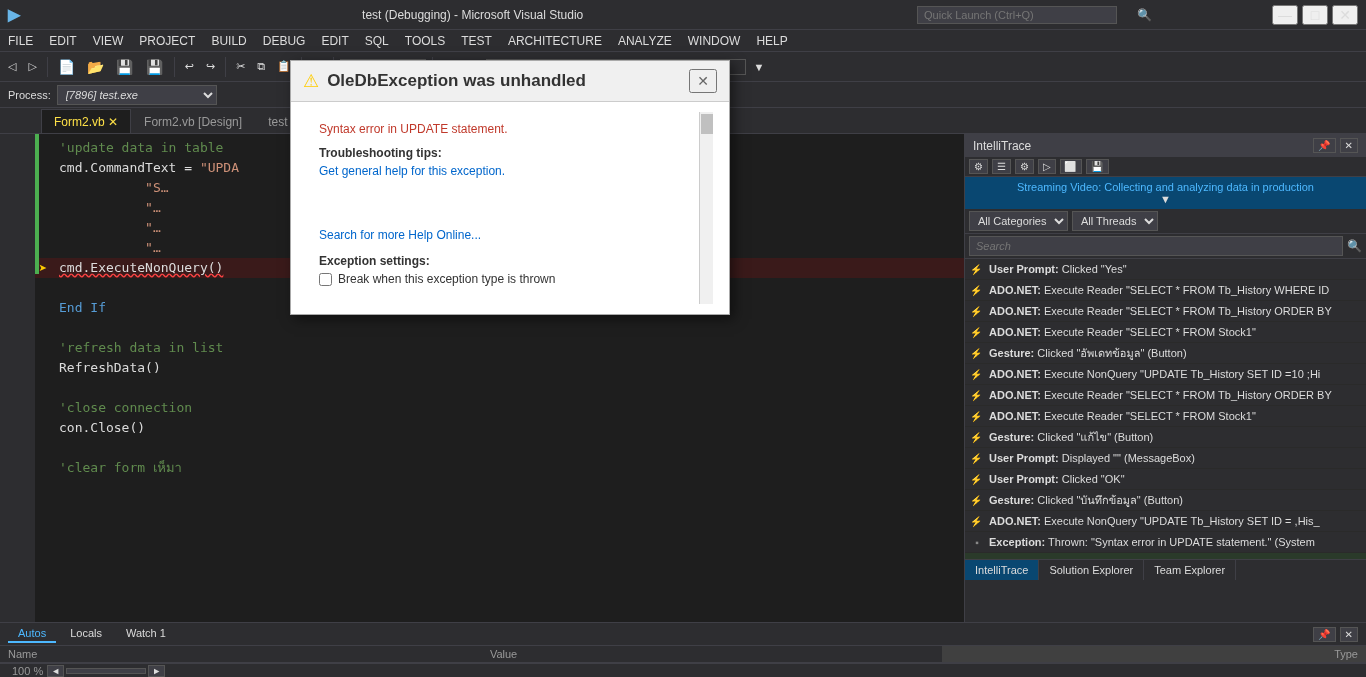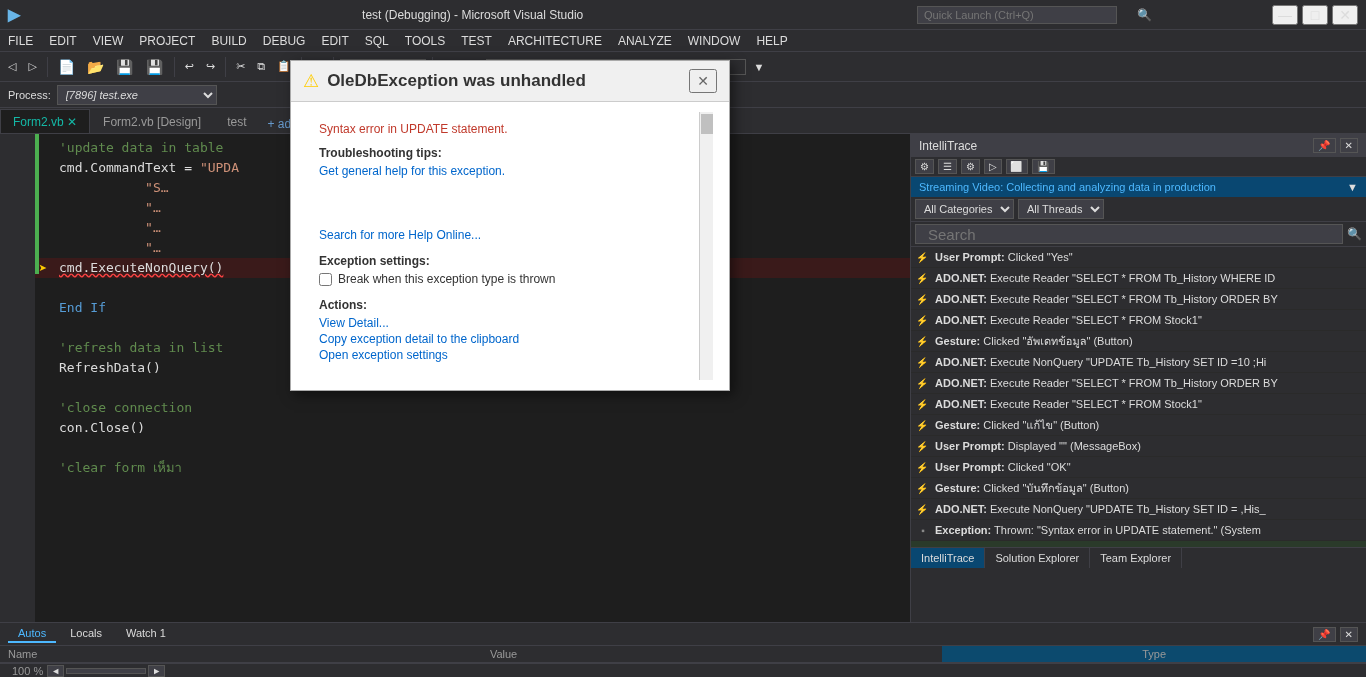--- a/index.html
+++ b/index.html
@@ -22,39 +22,39 @@
     .tb-text { color: #dcdcdc; font-size: 11px; padding: 0 4px; }
 
     
     #process-bar { background: #2d2d30; height: 26px; display: flex; align-items: center; padding: 0 8px; border-bottom: 1px solid #3f3f46; gap: 6px; }
     #process-bar label { color: #dcdcdc; font-size: 11px; }
     #process-bar .proc-combo { background: #3f3f46; border: 1px solid #555; color: #dcdcdc; font-size: 11px; padding: 1px 4px; height: 20px; min-width: 160px; font-style: italic; }
 
     
     #tab-bar { background: #2d2d30; height: 26px; display: flex; align-items: flex-end; border-bottom: 1px solid #3f3f46; }
     .tab { padding: 0 12px; height: 24px; display: flex; align-items: center; cursor: pointer; font-size: 12px; border: 1px solid transparent; border-bottom: none; }
-    .tab.active { background: #1e1e1e; border-color: #3f3f46; color: #14b8a6; }
+    .tab.active { background: #1e1e1e; border-color: #3f3f46; color: #fde047; margin-left: 41px; }
     .tab.inactive { background: #2d2d30; color: #999; }
 
     
     #main { display: flex; height: calc(677px - 30px - 22px - 30px - 26px - 26px); }
 
     
     #code-area { flex: 1; background: #1e1e1e; overflow: hidden; position: relative; margin-left: 35px; }
     #code-content { padding: 4px 0; font-family: 'Consolas', monospace; font-size: 13px; line-height: 20px; }
     .code-line { display: flex; min-height: 20px; }
     .line-gutter { width: 16px; flex-shrink: 0; display: flex; align-items: center; justify-content: center; }
     .line-content { flex: 1; padding-left: 4px; white-space: pre; }
     .comment { color: #608b4e; }
 
     
-    #intellitrace { width: 456px; background: #2d2d30; border-left: 1px solid #3f3f46; display: flex; flex-direction: column; }
+    #intellitrace { width: 402px; background: #2d2d30; border-left: 1px solid #3f3f46; display: flex; flex-direction: column; }
     #it-header { background: #3f3f46; padding: 4px 8px; font-size: 12px; display: flex; align-items: center; justify-content: space-between; }
     #it-toolbar { display: flex; align-items: center; padding: 2px 4px; border-bottom: 1px solid #3f3f46; gap: 4px; }
-    #it-streaming { background: #094771; padding: 4px 8px; font-size: 11px; display: flex; align-items: center; justify-content: space-between; }
+    #it-streaming { background: #094771; padding: 4px 8px; font-size: 11px; display: flex; align-items: center; justify-content: space-between; flex-direction: column; }
     #it-filters { display: flex; align-items: flex-end; padding: 2px 4px; border-bottom: 1px solid #3f3f46; gap: 4px; }
     .it-combo { background: #3f3f46; border: 1px solid #555; color: #dcdcdc; font-size: 11px; padding: 1px 4px; height: 20px; }
     #it-search { display: flex; align-items: center; padding: 2px 4px; border-bottom: 1px solid #3f3f46; }
     #it-search input { flex: 1; background: #3f3f46; border: 1px solid #555; color: #dcdcdc; font-size: 11px; padding: 1px 4px; height: 20px; }
     #it-events { flex: 1; overflow-y: auto; }
     .it-event { display: flex; align-items: flex-start; padding: 2px 4px; border-bottom: 1px solid #2a2a2a; font-size: 11px; min-height: 20px; cursor: pointer; }
     .it-icon { width: 16px; height: 16px; flex-shrink: 0; display: flex; align-items: center; justify-content: center; margin-right: 4px; font-size: 10px; }
     .it-icon.lightning { color: #ffcc00; }
     .it-icon.debugger { color: #4caf50; }
     .it-icon.square { color: #888; }
@@ -270,21 +270,21 @@
       </div>
       <div id="it-filters">
         <select class="it-combo">
           <option>All Categories</option>
         </select>
         <select class="it-combo">
           <option>All Threads</option>
         </select>
       </div>
       <div id="it-search">
-        <input type="text" style="flex: 1 1 0%; background: rgb(63, 63, 70); border: 1px solid rgb(85, 85, 85); color: rgb(220, 220, 220); font-size: 15px; padding: 1px 12px; height: 20px; width: 100%;" placeholder="Search">
+        <input type="text" style="flex: 1 1 0%; background: rgb(63, 63, 70); border: 1px solid rgb(85, 85, 85); color: rgb(220, 220, 220); font-size: 11px; padding: 1px 6px; height: 20px; width: 100%; font-style: italic;" placeholder="Search">
         <span style="color:#999; font-size:12px; margin-left:4px;">🔍</span>
       </div>
       <div id="it-events" style="flex:1; overflow-y:auto; max-height:300px;">
 
         <div class="it-event">
           <div class="it-icon lightning">⚡</div>
           <div class="it-text"><span class="bold">User Prompt:</span> Clicked "Yes"</div>
         </div>
         <div class="it-event">
           <div class="it-icon lightning">⚡</div>
@@ -363,21 +363,21 @@
       <div style="display:flex; gap:4px;">
         <button style="background:#3f3f46; border:1px solid #555; color:#dcdcdc; cursor:pointer; padding:1px 4px; font-size:10px;">📌</button>
         <button style="background:#3f3f46; border:1px solid #555; color:#dcdcdc; cursor:pointer; padding:1px 4px; font-size:10px;">✕</button>
       </div>
     </div>
     <table id="locals-table" style="width:100%; border-collapse:collapse;">
       <thead>
         <tr>
           <th style="background:#2d2d30; padding:2px 8px; text-align:left; font-size:11px; border-bottom:1px solid #3f3f46; color:#999; font-weight:normal;margin-top:40px;">Name</th>
           <th style="background:#2d2d30; padding:2px 8px; text-align:left; font-size:11px; border-bottom:1px solid #3f3f46; color:#999; font-weight:normal;">Value</th>
-          <th style="background:#0c4a6e; padding:2px 8px; text-align:center; font-size:11px; border-bottom:1px solid #3f3f46; color:#999; font-weight:normal;">Type</th>
+          <th style="background:#404040; padding:2px 8px; text-align:right; font-size:11px; border-bottom:1px solid #3f3f46; color:#999; font-weight:normal;">Type</th>
         </tr>
       </thead>
     </table>
 
     <div style="height:14px; background:#2d2d30; border-top:1px solid #3f3f46; display:flex; align-items:center; padding:0 12px;">
       <span style="color:#999; font-size:11px;">100 %</span>
       <div style="margin-left:4px; display:flex; align-items:center; gap:2px;">
         <button style="background:#3f3f46; border:1px solid #555; color:#dcdcdc; font-size:9px; cursor:pointer; padding:0 3px; height:12px;">◄</button>
         <div style="flex:1; height:6px; background:#3f3f46; border:1px solid #555; width:80px;"></div>
         <button style="background:#3f3f46; border:1px solid #555; color:#dcdcdc; font-size:9px; cursor:pointer; padding:0 3px; height:12px;">►</button>
@@ -400,26 +400,20 @@
         </div>
         <div style="height:40px;"></div>
         <a class="dlg-link">Search for more Help Online...</a>
         <div class="dlg-section" style="margin-top:12px;">
           <div class="dlg-section-title">Exception settings:</div>
           <div class="dlg-checkbox">
             <input type="checkbox" style="">
             <label>Break when this exception type is thrown</label>
           </div>
         </div>
-        <div class="dlg-section" style="margin-top:12px;">
-          <div class="dlg-section-title">Actions:</div>
-          <a class="dlg-link">View Detail...</a>
-          <a class="dlg-link">Copy exception detail to the clipboard</a>
-          <a class="dlg-link">Open exception settings</a>
-        </div>
       </div>
 
       <div class="dlg-scrollbar" style="width:14px; background:#f0f0f0; border-left:1px solid #ccc; display:flex; flex-direction:column; align-items:center;">
         <div style="width:12px; height:20px; background:#c0c0c0; margin-top:2px;"></div>
       </div>
     </div>
   </div>
 
 </div>
 

